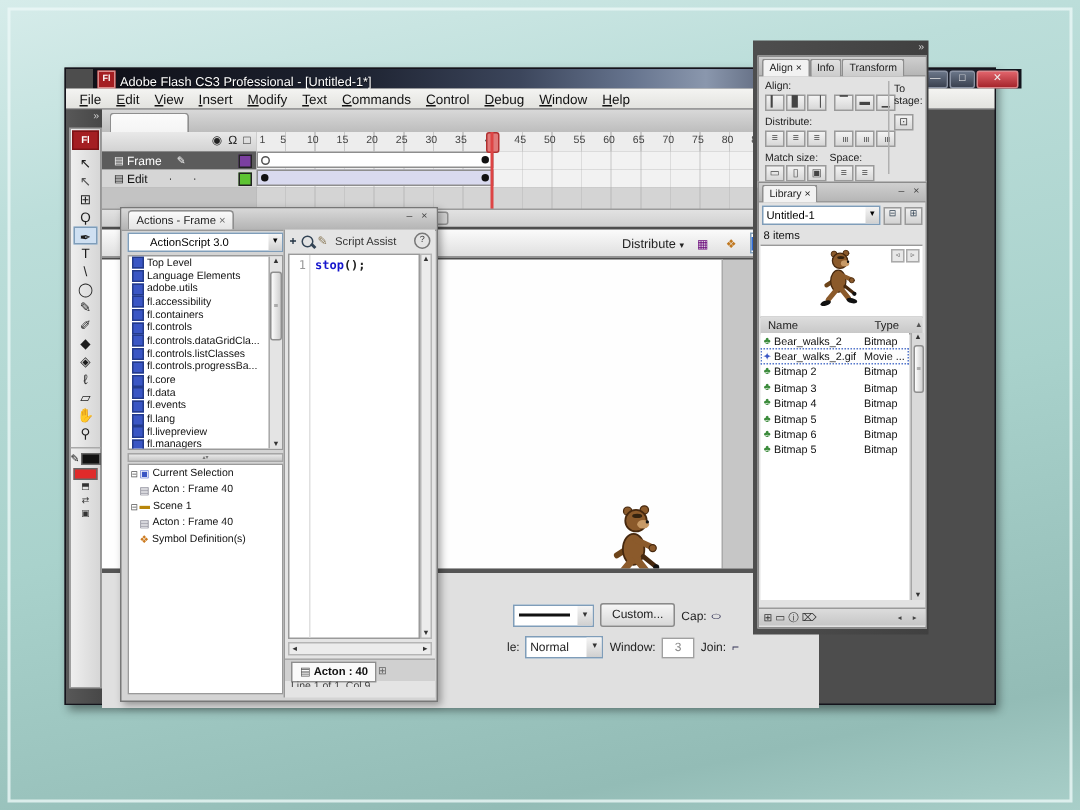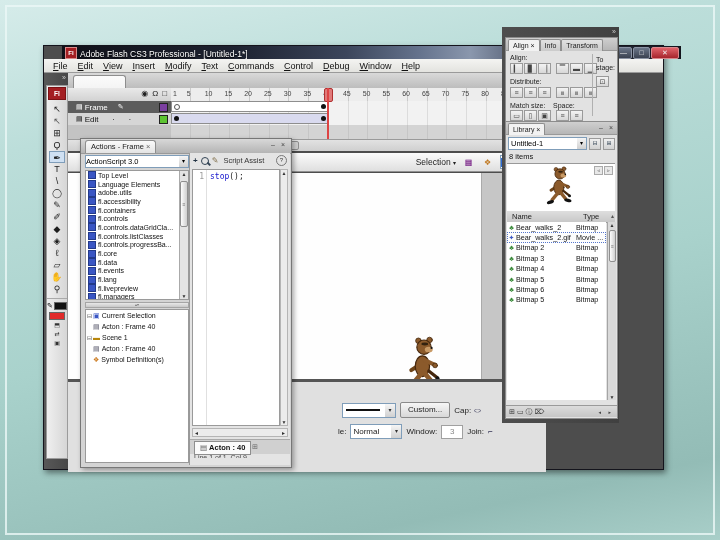--- a/index.html
+++ b/index.html
@@ -136,21 +136,21 @@
   #as-right{position:absolute;left:108px;top:14px;width:100px;height:312px;background:#e4e4e4;border-left:1px solid #999;}
   #as-toolbar{position:absolute;left:0;top:0;width:100%;height:15px;display:flex;align-items:center;gap:3px;padding-left:3px;box-sizing:border-box;}
   .atool{font-size:8px;color:#234;}
   .mag{position:relative;width:6px;height:6px;border:1.5px solid #345;border-radius:50%;}
   .mag::after{content:"";position:absolute;left:5px;top:5px;width:4px;height:1.5px;background:#345;transform:rotate(45deg);}
   #scriptassist{font-size:7.5px;color:#333;margin-left:2px;}
   #as-help{width:9px;height:9px;border:1px solid #777;border-radius:50%;font-size:6px;text-align:center;line-height:9px;color:#333;margin-left:auto;margin-right:3px;}
   #scriptarea{position:absolute;left:2px;top:16px;width:88px;height:257px;background:#fff;border:1px solid #9a9a9a;box-sizing:border-box;
     font-family:"DejaVu Sans Mono",monospace;font-size:8px;display:flex;}
   #gutter{width:11px;color:#999;text-align:right;padding:2px 2px 0 0;border-right:1px solid #e0e0e0;}
-  #code{padding:2px 0 0 3px;color:#222;}
+  #code{padding:2px 0 0 3px;color:#222;font-weight:bold;}
   #code .kw{color:#1414cc;}
   #as-vscroll{position:absolute;right:2px;top:16px;width:8px;height:257px;background:#ececec;border:1px solid #b5b5b5;box-sizing:border-box;}
   #as-hscroll{position:absolute;left:2px;top:275px;width:96px;height:9px;background:#ececec;border:1px solid #b5b5b5;box-sizing:border-box;}
   #as-tabstrip{position:absolute;left:0px;top:286px;width:100%;height:14px;background:#d0d0d0;border-top:1px solid #aaa;}
   #as-tab2{position:absolute;left:4px;top:1px;height:12px;padding:0 5px;background:#fafafa;border:1px solid #8e8e8e;
     font-size:7.5px;font-weight:bold;line-height:12px;color:#111;display:flex;align-items:center;gap:2px;}
   #as-status{position:absolute;left:4px;top:301px;width:94px;height:4px;overflow:hidden;font-size:7px;color:#444;}
 
   
   #rightdock{position:absolute;left:502px;top:27px;width:117px;height:396px;background:linear-gradient(90deg,#4e4e4e,#404040);}
@@ -343,21 +343,21 @@
             <span style="font-size: 6px; color: rgb(85, 85, 85);">▣</span>
             <span style="font-size: 6px; color: rgb(85, 85, 85);">▥</span>
             <span style="font-size: 6px; color: rgb(85, 85, 85);">▤</span>
             <span style="font-size: 6px; color: rgb(85, 85, 85);">▦</span>
           </span>
         <span class="thumb thumbh">≡</span>
       </div>
     </div>
 
     <div id="editbar">
-      <span id="workspace"><span>Selection</span> <span style="font-size:6px">▾</span></span>
+      <span id="workspace"><span>Distribute</span> <span style="font-size:6px">▾</span></span>
       <span class="ebicon" style="color:#607; ">▦</span>
       <span class="ebicon" style="color:#c07820;">❖</span>
       <span id="zoombox">
         <span class="zv">100%</span>
         <span class="za">▾</span>
       </span>
     </div>
 
     <div id="stagearea">
       <div id="stagewhite"></div>
@@ -419,21 +419,21 @@
     </div>
   </div>
 
   <div id="actions">
     <div class="hdr">
       <span class="tab"><span>Actions - Frame</span> <span style="color:#666">×</span></span>
       <span class="panelbtns" style="top:2px;">– ×</span>
     </div>
     <div id="as-left">
       <div id="as-select">
-        <span style="padding-left:0;">ActionScript 3.0</span>
+        <span style="padding-left:14px;">ActionScript 3.0</span>
           <span class="pa">▾</span>
       </div>
       <div id="pkgtree">
 
       <div class="pkgitem">
             <span class="pkgicon"></span>
             <span>Top Level</span>
           </div>
           <div class="pkgitem">
             <span class="pkgicon"></span>

